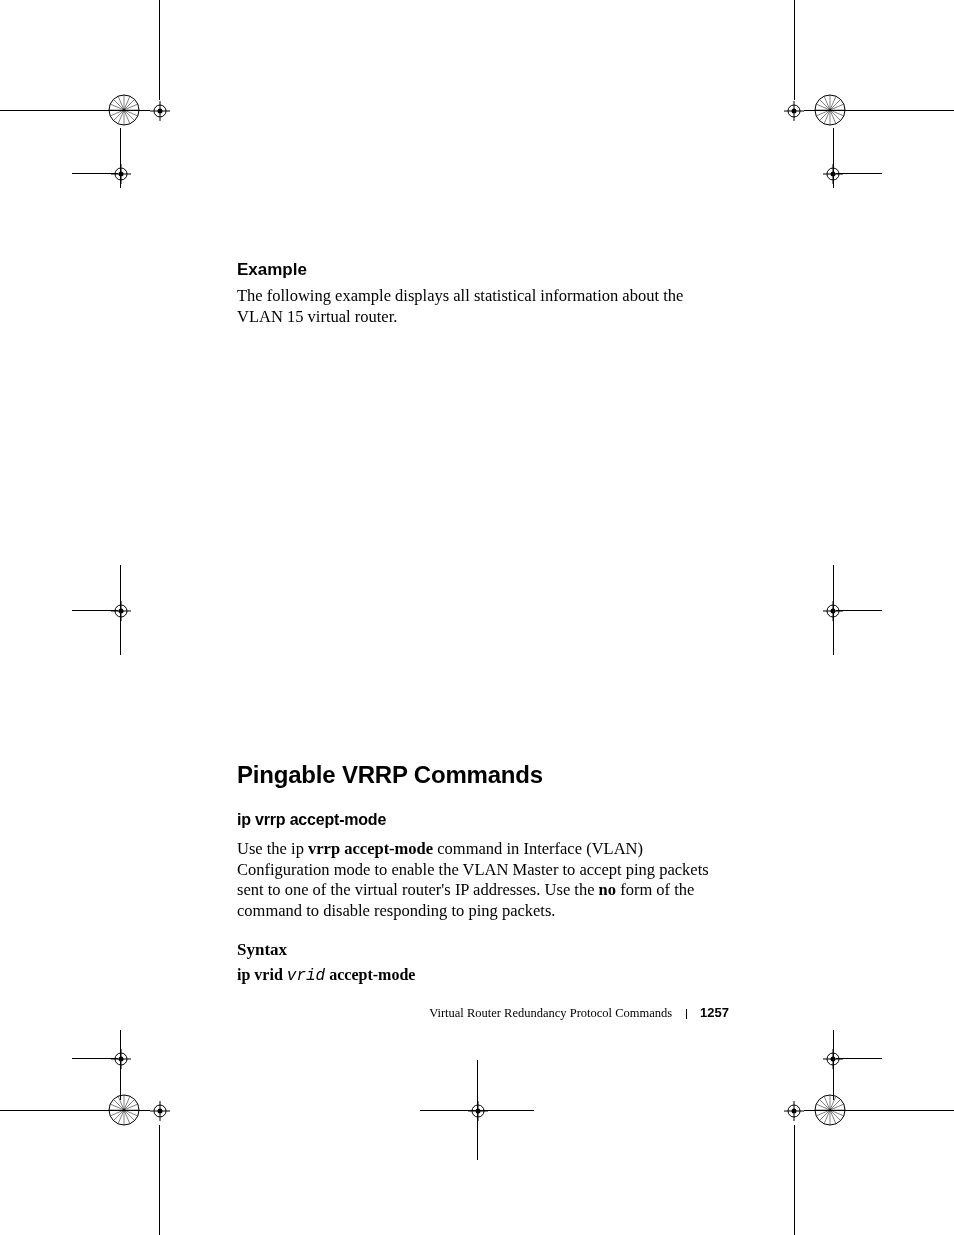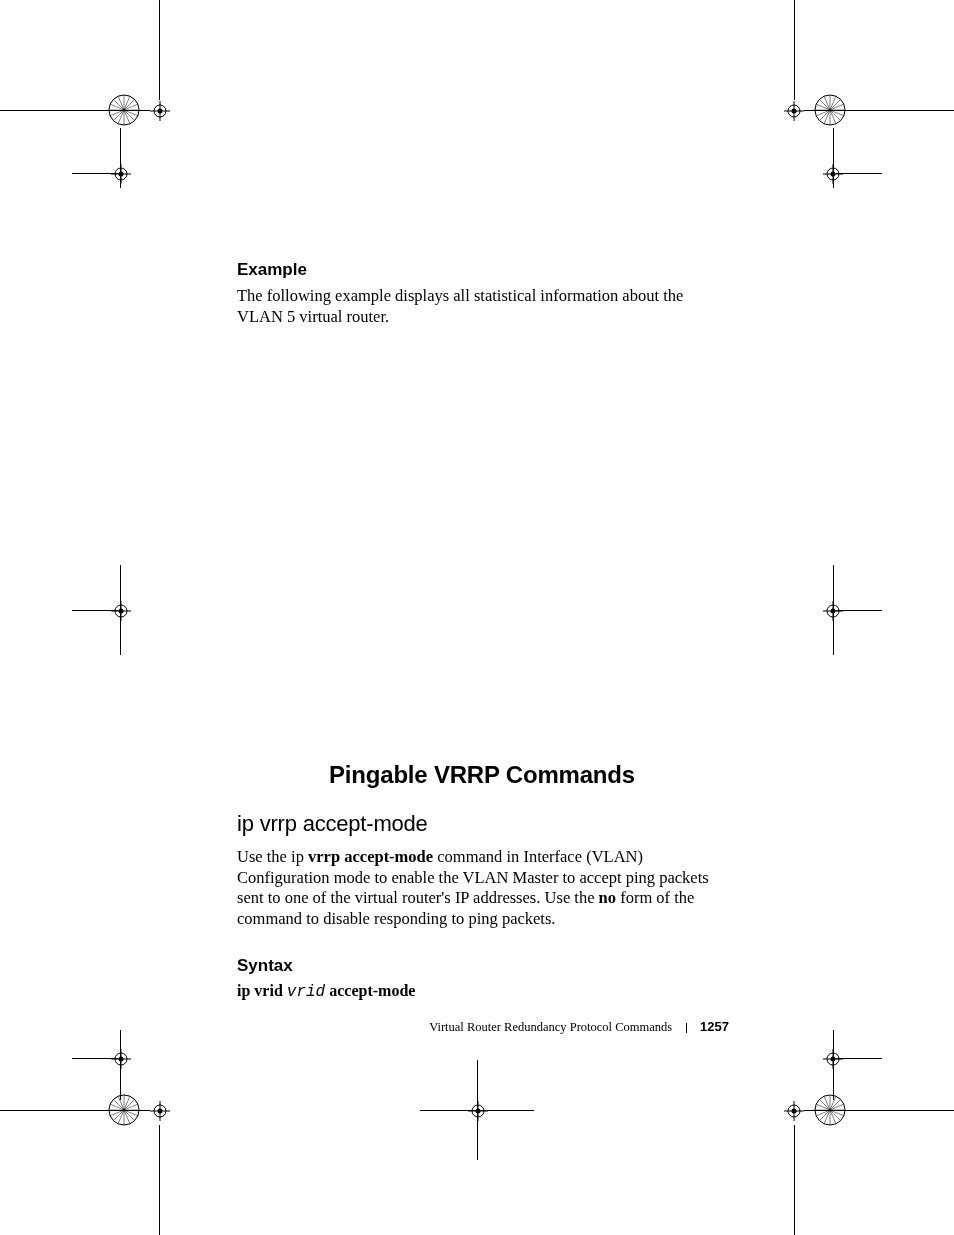--- a/index.html
+++ b/index.html
@@ -34,44 +34,43 @@
     font-size: 16.5px;
     line-height: 1.25;
     margin: 0 0 14px 0;
   }
   h2.section {
     font-family: Arial, Helvetica, sans-serif;
     font-weight: 800;
     font-size: 24px;
     letter-spacing: -0.2px;
     margin: 0 0 22px 0;
-    text-align: center;
   }
   h2.command {
     font-family: Arial, Helvetica, sans-serif;
-    font-weight: 400;
-    font-size: 22px;
+    font-weight: 700;
+    font-size: 16px;
     letter-spacing: -0.2px;
     margin: 0 0 10px 0;
   }
   .content-lower {
     position: absolute;
     left: 237px;
     top: 761px;
     width: 490px;
   }
   .bold { font-weight: bold; }
   .italic { font-style: italic; font-family: Liberation Mono, monospace; }
   .syntax-line {
     font-size: 16px;
     margin: 0;
   }
   .footer {
     position: absolute;
-    bottom: 200px;
+    bottom: 214px;
     right: 225px;
     font-size: 12.5px;
     font-family: Arial, Helvetica, sans-serif;
   }
   .footer .chapter {
     font-family: Georgia, 'Times New Roman', serif;
     font-size: 12.5px;
   }
   .footer .sep {
     display: inline-block;
@@ -92,33 +91,33 @@
   .hline { position: absolute; background: #000; height: 1px; }
   .vline { position: absolute; background: #000; width: 1px; }
 </style>
 </head>
 <body>
 
 <div class="page">
 
   <div class="content">
     <h3 class="subhead">Example</h3>
-    <p class="body">The following example displays all statistical information about the VLAN 5 virtual router.</p>
+    <p class="body">The following example displays all statistical information about the VLAN 15 virtual router.</p>
   </div>
 
   <div class="content-lower">
     <h2 class="section">Pingable VRRP Commands</h2>
 
     <h2 class="command">ip vrrp accept-mode</h2>
 
     <p class="body">
       <span>Use the ip </span><span class="bold">vrrp accept-mode</span><span> command in Interface (VLAN) Configuration mode to enable the VLAN Master to accept ping packets sent to one of the virtual router's IP addresses. Use the </span><span class="bold">no</span><span> form of the command to disable responding to ping packets.</span>
     </p>
 
-    <h3 class="subhead" style="margin-top:26px;">Syntax</h3>
+    <h3 class="subhead" style="margin-top:18px;font-family:Liberation Serif, serif;">Syntax</h3>
     <p class="syntax-line">
       <span class="bold">ip vrid </span><span class="italic">vrid</span><span class="bold"> accept-mode</span>
     </p>
   </div>
 
   <div class="footer">
     <span class="chapter">Virtual Router Redundancy Protocol Commands</span>
     <span class="sep"></span>
     <span class="pagenum">1257</span>
   </div>

